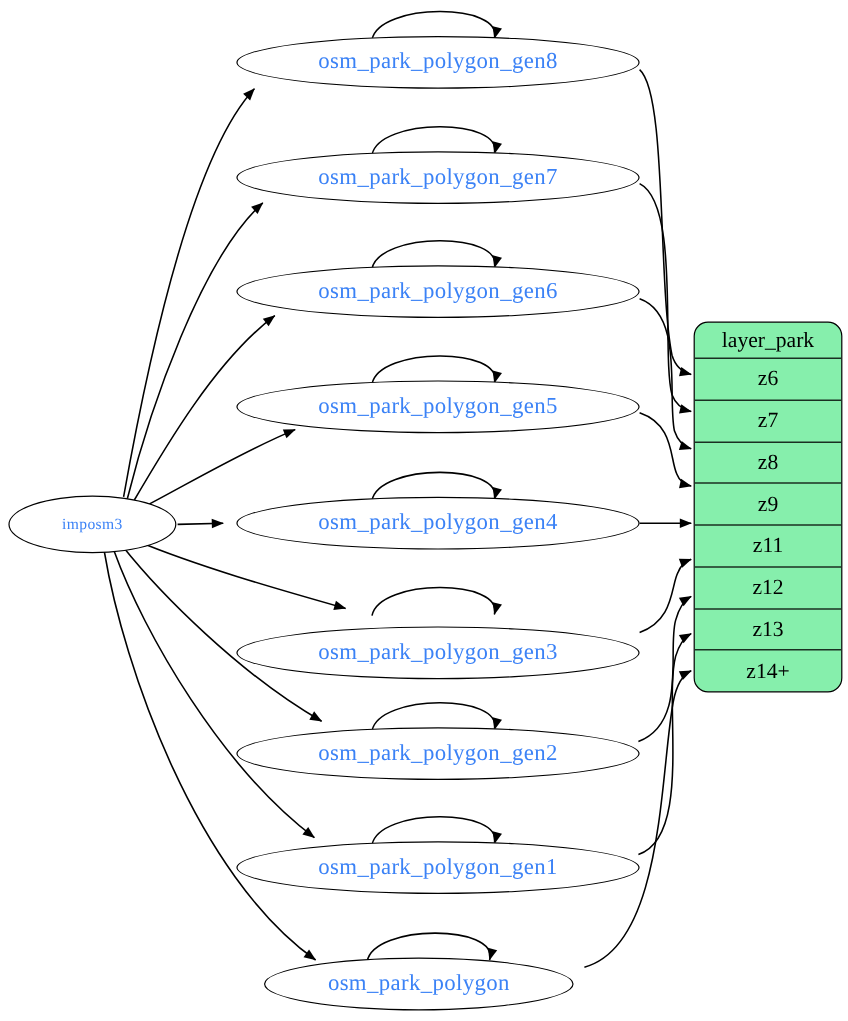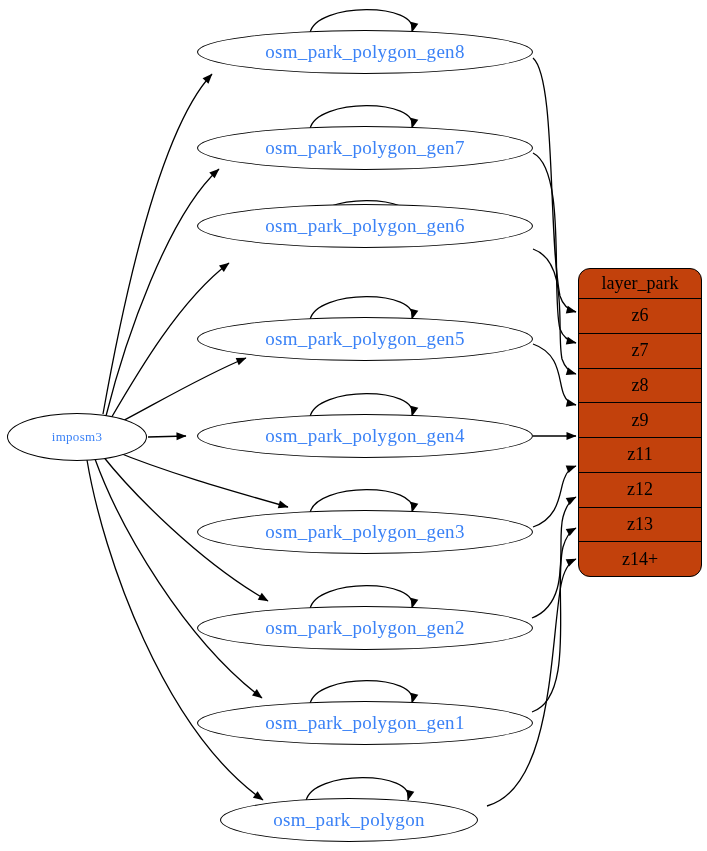--- a/index.html
+++ b/index.html
@@ -110,43 +110,43 @@
   <div class="enode small" style="left:7px; top:413px; width:140px; height:48px;">
     <span class="nlabel">imposm3</span>
   </div>
 
   <div class="enode" style="left:197px; top:30px; width:336px; height:44px;">
     <span class="nlabel">osm_park_polygon_gen8</span>
   </div>
   <div class="enode" style="left:197px; top:126px; width:336px; height:44px;align-items:center;">
     <span class="nlabel">osm_park_polygon_gen7</span>
   </div>
-  <div class="enode" style="left:197px; top:204px; width:336px; height:44px;">
+  <div class="enode" style="left:197px; top:221px; width:336px; height:44px;">
     <span class="nlabel">osm_park_polygon_gen6</span>
   </div>
   <div class="enode" style="left:197px; top:317px; width:336px; height:44px;">
     <span class="nlabel">osm_park_polygon_gen5</span>
   </div>
   <div class="enode" style="left:197px; top:414px; width:336px; height:44px;">
     <span class="nlabel">osm_park_polygon_gen4</span>
   </div>
-  <div class="enode" style="left:197px; top:510px; width:336px; height:44px;">
+  <div class="enode" style="left:197px; top:522px; width:336px; height:44px;">
     <span class="nlabel">osm_park_polygon_gen3</span>
   </div>
   <div class="enode" style="left:197px; top:606px; width:336px; height:44px;">
     <span class="nlabel">osm_park_polygon_gen2</span>
   </div>
   <div class="enode" style="left:197px; top:701px; width:336px; height:44px;">
     <span class="nlabel">osm_park_polygon_gen1</span>
   </div>
   <div class="enode" style="left:220px; top:798px; width:258px; height:44px;">
     <span class="nlabel">osm_park_polygon</span>
   </div>
 
-  <div class="record" id="layer-park-node" style="background: #c2410c;">
+  <div class="record" id="layer-park-node" style="background: #86efac;">
     <div class="record-header">
       <span>layer_park</span>
     </div>
     <div class="record-rows" id="layer-rows">
         <div class="record-row">
           <span>z6</span>
         </div>
         <div class="record-row">
           <span>z7</span>
         </div>

